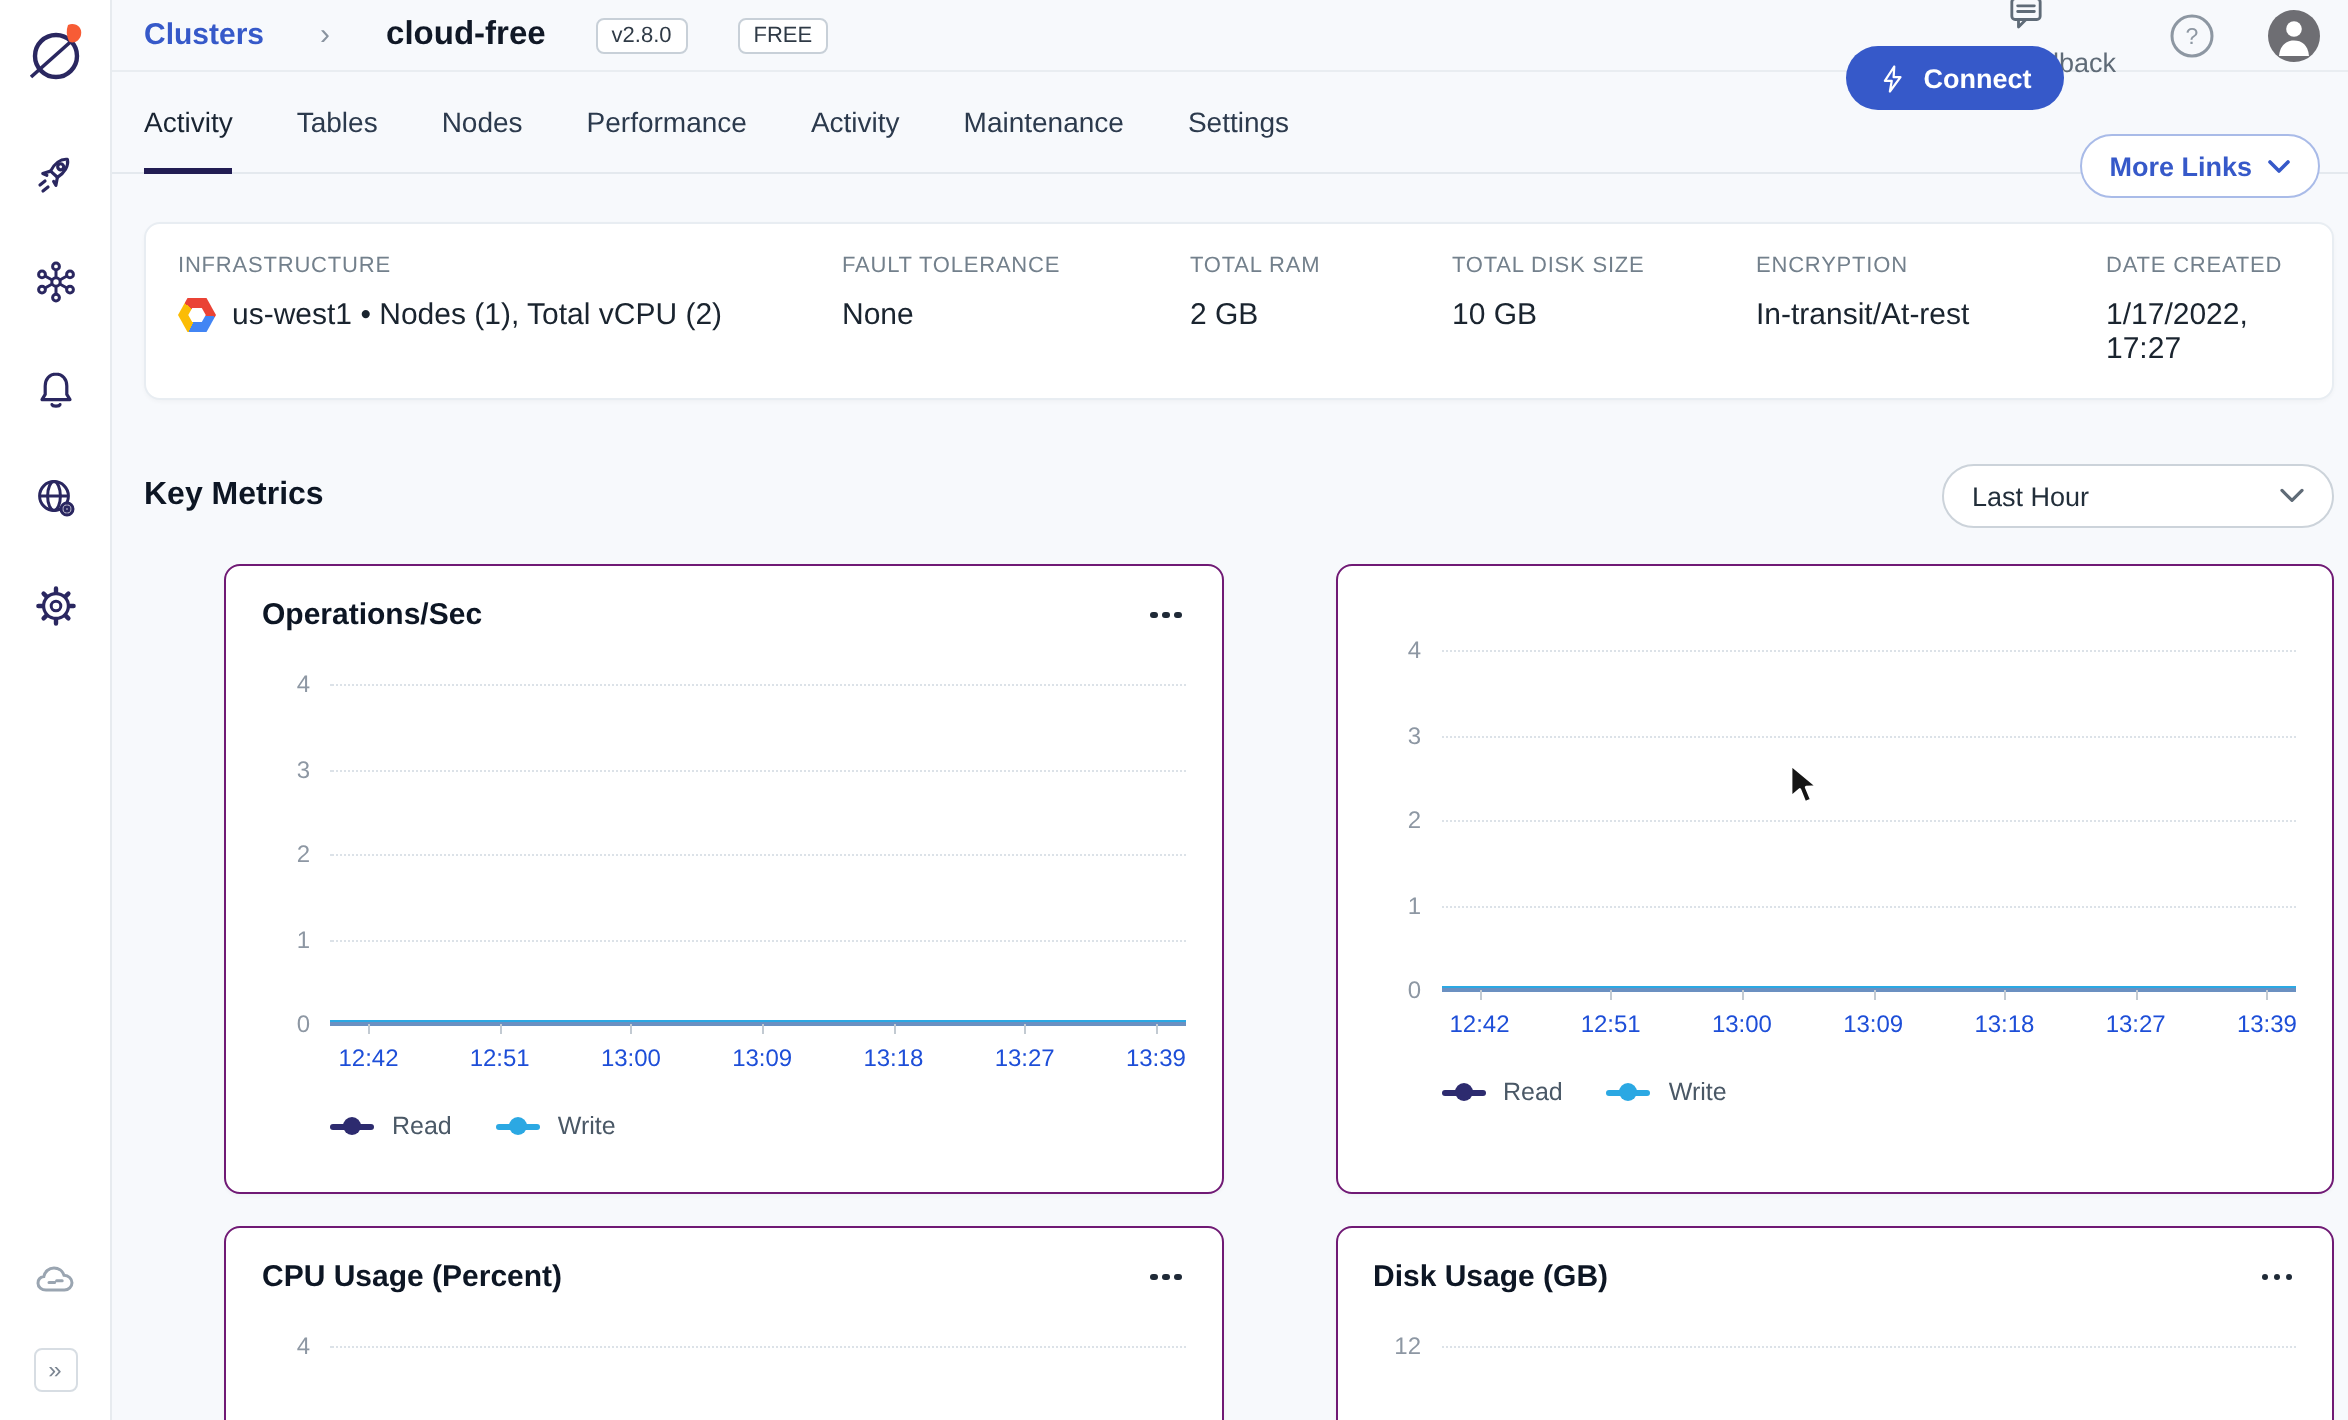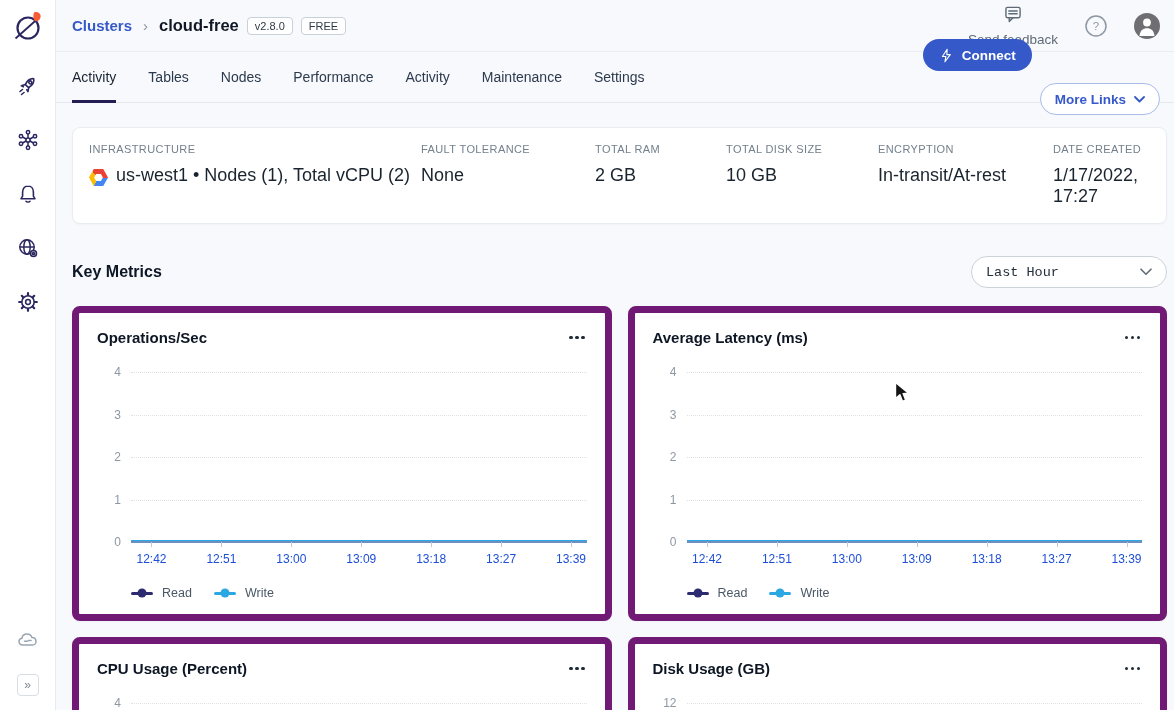--- a/index.html
+++ b/index.html
@@ -17,21 +17,21 @@
   .logo { margin-bottom:28px; }
   .side-nav { display:flex; flex-direction:column; gap:30px; align-items:center; }
   .side-icon { width:24px; height:24px; display:flex; align-items:center; justify-content:center; cursor:pointer; }
   .side-footer { margin-top:auto; display:flex; flex-direction:column; gap:22px; align-items:center; }
   .expand-btn {
     width:22px; height:22px; border:1px solid #d7dde3; border-radius:4px;
     color:#7c8692; font-size:12px; line-height:20px; text-align:center; background:#fff; cursor:pointer;
   }
   
   .main { margin-left:56px; }
-  .topbar { height:52px; display:flex; align-items:center; padding:0 14px 0 16px; border-bottom:1px solid #e9edf1; }
+  .topbar { height:36px; display:flex; align-items:center; padding:0 14px 0 16px; border-bottom:1px solid #e9edf1;gap:17px; }
   .crumb-link { color:#3659c9; font-size:15px; font-weight:700; cursor:pointer; }
   .crumb-sep { color:#8a94a0; font-size:15px; margin:0 11px; }
   .cluster-name { font-size:16.5px; font-weight:700; color:#101826; }
   .badge {
     display:inline-block; margin-left:8px; padding:2px 7px; font-size:11px; color:#2f3a46;
     border:1px solid #c8d0d8; border-radius:4px; background:#fff;
   }
   .topbar-right { margin-left:auto; display:flex; align-items:center; }
   .feedback { display:flex; align-items:center; gap:8px; color:#5f6b77; font-size:13.5px; cursor:pointer;flex-direction:column; }
   .help { margin-left:26px; cursor:pointer; display:flex; }
@@ -46,37 +46,37 @@
   .btn { height:32px; border-radius:16px; display:flex; align-items:center; gap:8px; font-size:13.5px; font-weight:600; cursor:pointer; }
   .btn-connect { background:#3659c9; color:#fff; padding:0 16px; border:none; }
   .btn-morelinks { background:#fff; color:#3659c9; border:1px solid #a9bbe8; padding:0 14px;margin-top:44px; }
   
   .content { padding:0 7px 0 16px; }
   .info-card {
     margin-top:24px; background:#fff; border:1px solid #e8edf2; border-radius:8px;
     display:flex; padding:15px 16px 16px; box-shadow:0 1px 2px rgba(16,24,40,.03);
   }
   .info-col .lab { font-size:11px; letter-spacing:.4px; color:#73808c; text-transform:uppercase; margin-bottom:10px; }
-  .info-col .val { font-size:18px; color:#1a242f; display:flex; align-items:flex-end; gap:8px; }
+  .info-col .val { font-size:15px; color:#1a242f; display:flex; align-items:flex-start; gap:8px; }
   .c0{flex:0 0 332px}.c1{flex:0 0 174px}.c2{flex:0 0 131px}.c3{flex:0 0 152px}.c4{flex:0 0 175px}.c5{flex:1}
   .gcp-hex { width:19px; height:17px; position:relative;
     clip-path:polygon(25% 0,75% 0,100% 50%,75% 100%,25% 100%,0 50%);
     background:conic-gradient(from -45deg,#ea4335 0 140deg,#4285f4 140deg 252deg,#fbbc05 252deg 360deg); }
   .gcp-hex::after { content:''; position:absolute; inset:27%;
     clip-path:polygon(25% 0,75% 0,100% 50%,75% 100%,25% 100%,0 50%); background:#fff; }
   .metrics-head { margin-top:32px; display:flex; align-items:center; justify-content:space-between; }
   .metrics-title { font-size:16px; font-weight:700; color:#0d1624; }
   .range-select {
     width:196px; height:32px; background:#fff; border:1px solid #ccd3da; border-radius:16px;
-    display:flex; align-items:center; padding:0 14px; font-size:13.5px; color:#222e3a; cursor:pointer;font-family:Liberation Mono, monospace;
+    display:flex; align-items:center; padding:0 14px; font-size:13.5px; color:#222e3a; cursor:pointer;
   }
   .range-select .chev { margin-left:auto; display:flex; }
   
   .charts-grid { margin-top:18px; display:grid; grid-template-columns:1fr 1fr; gap:16px; }
-  .card { background:#fff; border:7px solid #701a75; border-radius:8px; padding:16px 18px 18px; height:315px; box-shadow:0 1px 2px rgba(16,24,40,.03); }
+  .card { background:#fff; border:1px solid #701a75; border-radius:8px; padding:16px 18px 18px; height:315px; box-shadow:0 1px 2px rgba(16,24,40,.03);margin-left:40px; }
   .card-head { display:flex; align-items:center; justify-content:space-between; }
   .card-title { font-size:15px; font-weight:700; color:#0d1624; }
   .dots { display:flex; gap:2.5px; cursor:pointer; padding:4px 2px; }
   .dots i { width:3.5px; height:3.5px; border-radius:50%; background:#1f2a37; }
   .chart-body { margin-top:26px; display:flex; }
   .ylabels { width:34px; position:relative; height:170px; }
   .ylabels span { position:absolute; right:10px; transform:translateY(-50%); font-size:12px; color:#8d97a3; }
   .plot { flex:1; position:relative; height:170px; }
   .gridline { position:absolute; left:0; right:0; border-top:1px dotted #dce2e8; }
   .zeroline { position:absolute; left:0; right:0; height:2px; }
@@ -333,28 +333,20 @@
               <span class="lmark" style="background: rgb(45, 43, 111);"></span>
               <span>Read</span>
             </div>
             <div class="legend-item">
               <span class="lmark" style="background: rgb(43, 168, 227);"></span>
               <span>Write</span>
             </div>
           </div>
         </div>
         <div class="card">
-          <div class="card-head">
-            <div class="card-title">Average Latency (ms)</div>
-            <div class="dots">
-              <i></i>
-              <i></i>
-              <i></i>
-            </div>
-          </div>
           <div class="chart-body">
             <div class="ylabels">
               <span style="top: 0px;">4</span>
               <span style="top: 43px;">3</span>
               <span style="top: 85px;">2</span>
               <span style="top: 128px;">1</span>
               <span style="top: 170px;">0</span>
             </div>
             <div class="plot">
               <div class="gridline" style="top: 0px;"></div>

